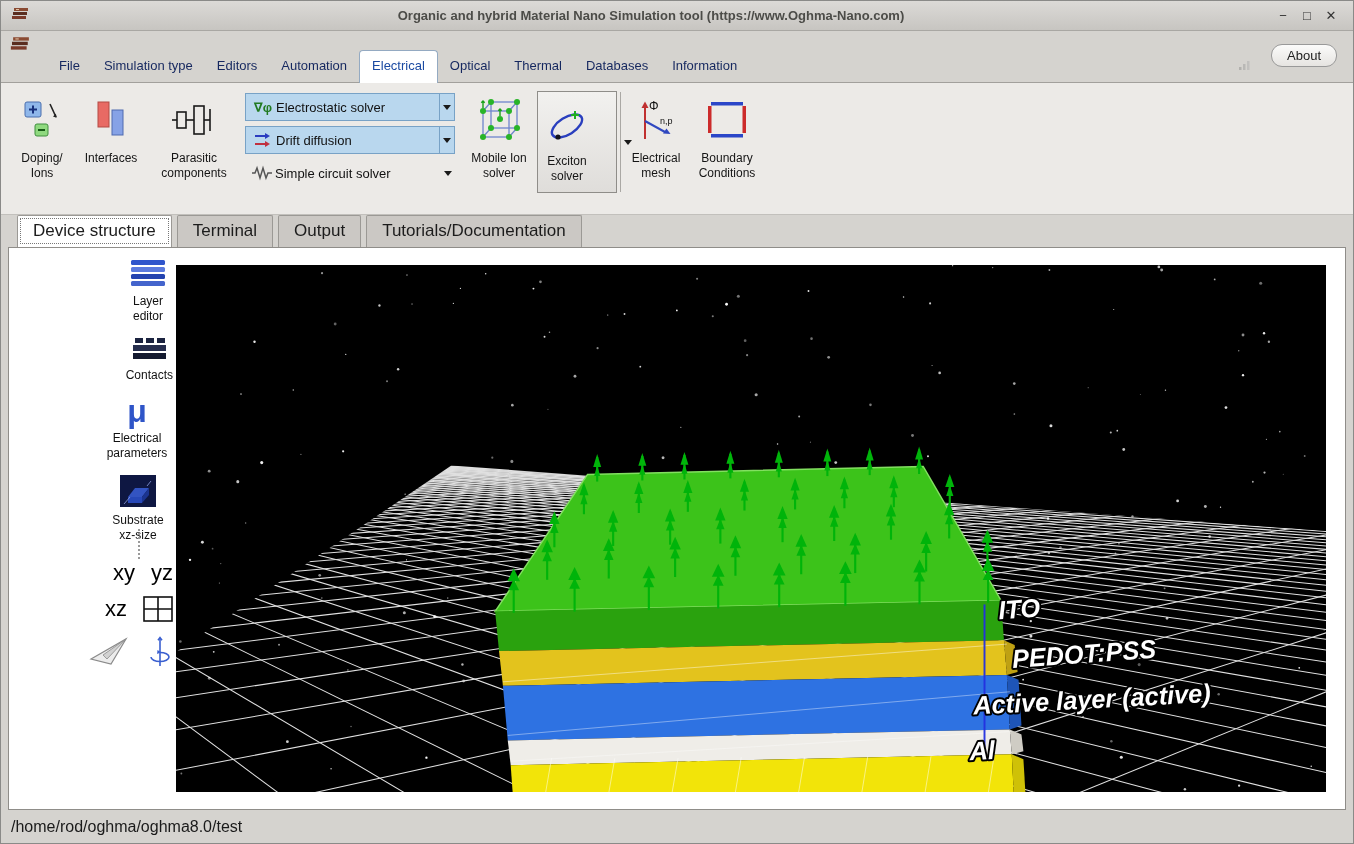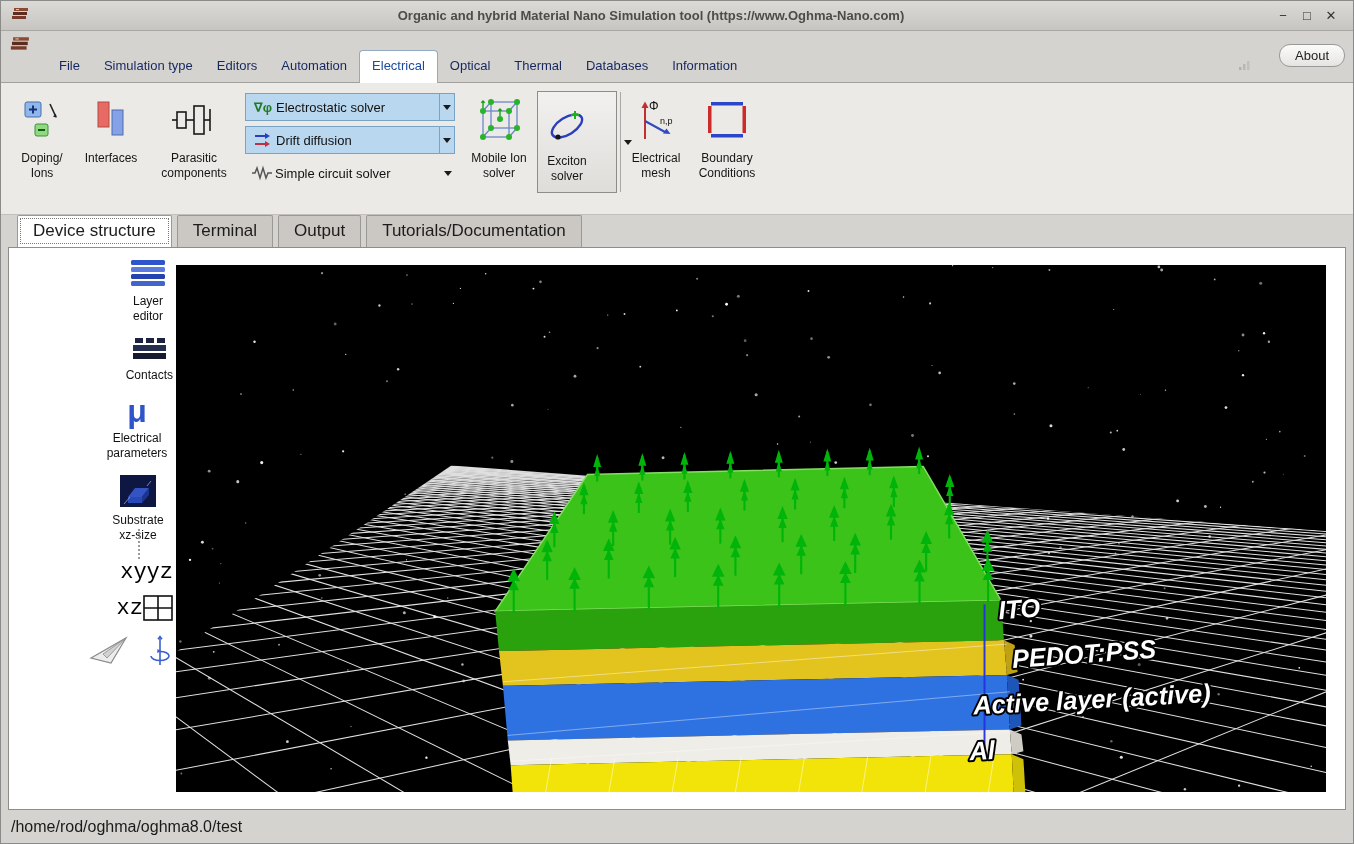--- a/index.html
+++ b/index.html
@@ -6,21 +6,21 @@
 html,body{width:1354px;height:844px;}
 body{font-family:"Liberation Sans","DejaVu Sans",sans-serif;background:#d5d3cf;overflow:hidden;}
 .window{width:1354px;height:844px;display:flex;flex-direction:column;border:1px solid #8a8a88;background:#d5d3cf;}
 .titlebar{flex:0 0 30px;display:flex;align-items:center;padding:0 10px;background:linear-gradient(#dcdad7,#c7c5c1);border-bottom:1px solid #a9a7a3;}
 .tb-title{flex:1;text-align:center;font-size:13px;font-weight:bold;color:#4c4c48;}
 .tb-btn{width:24px;text-align:center;font-size:13px;color:#333;}
 .menubar{flex:0 0 52px;position:relative;border-bottom:1px solid #a2a09c;padding:0 14px 0 46px;display:flex;align-items:flex-end;}
 .mb-logo{position:absolute;left:8px;top:4px;}
 .mtab{padding:7px 12px 9px;font-size:13px;color:#15275f;}
 .mtab.active{background:#fff;border:1px solid #94aac2;border-bottom:none;border-radius:4px 4px 0 0;color:#1b4aa2;position:relative;top:1px;padding-bottom:10px;}
-.about-btn{position:absolute;right:8px;top:13px;padding:3px 15px;font-size:13px;color:#222;background:linear-gradient(#fbfbfa,#e6e4e1);border:1px solid #999;border-radius:11px;}
+.about-btn{position:absolute;right:16px;top:13px;padding:3px 15px;font-size:13px;color:#222;background:linear-gradient(#fbfbfa,#e6e4e1);border:1px solid #999;border-radius:11px;}
 .mini-sig{position:absolute;right:102px;bottom:8px;opacity:.45;}
 .ribbon{flex:0 0 132px;background:#eceae7;border-bottom:1px solid #c2c0bc;display:flex;align-items:flex-start;padding:6px 4px 0 12px;}
 .rb-item{display:flex;flex-direction:column;align-items:center;text-align:center;padding:2px 3px;margin-right:2px;}
 .rb-ic{height:58px;display:flex;align-items:center;justify-content:center;}
 .rb-lbl{font-size:12px;color:#151515;line-height:1.25;margin-top:2px;}
 .solver-col{width:210px;margin:4px 10px 0 6px;display:flex;flex-direction:column;gap:5px;}
 .solver-row{height:28px;display:flex;align-items:center;font-size:13px;color:#111;padding-left:4px;}
 .solver-row.hl{background:var(--highlight_blue,#b9d7ee);border:1px solid #78a2c6;}
 .row-ic{width:26px;display:flex;justify-content:center;align-items:center;font-size:13px;font-weight:bold;color:#217a21;}
 .row-lbl{flex:1;}
@@ -33,21 +33,21 @@
 .exc-lbl{font-size:12px;color:#151515;text-align:center;line-height:1.25;margin-top:0;width:58px;}
 .doc-tabs{flex:0 0 31px;display:flex;align-items:flex-end;padding-left:16px;gap:5px;}
 .dtab{padding:5px 15px 6px;font-size:17px;color:#1c1c1c;background:#cbc8c4;border:1px solid #9b9995;border-bottom:none;border-radius:2px 2px 0 0;}
 .dtab.active{background:#fff;outline:1px dotted #777;outline-offset:-4px;}
 .panel{flex:1;margin:0 7px;background:#fff;border:1px solid #8f8d89;display:flex;position:relative;}
 .sidebar{flex:0 0 128px;display:flex;flex-direction:column;align-items:flex-end;padding-top:10px;overflow:hidden;margin-left:36px;}
 .sb-item{display:flex;flex-direction:column;align-items:center;margin-bottom:12px;}
 .sb-ic{display:flex;align-items:center;justify-content:center;}
 .sb-lbl{font-size:12px;color:#111;text-align:center;line-height:1.25;margin-top:4px;max-width:92px;}
 .mu{font-size:32px;color:#2f55c8;font-weight:bold;line-height:1;}
-.view-row{display:flex;align-items:center;margin:5px 0;font-family:Liberation Mono, monospace;}
+.view-row{display:flex;align-items:center;gap:16px;margin:5px 0;}
 .view-btn{font-size:22px;color:#000;}
 .tool-row{display:flex;align-items:center;gap:18px;margin-top:8px;}
 .splitter{position:absolute;left:129px;top:50%;height:30px;border-left:2px dotted #9a9a9a;}
 .viewport{flex:1;margin:17px 19px 17px 3px;background:#000;position:relative;}
 .viewport svg{position:absolute;inset:0;width:100%;height:100%;}
 .statusbar{flex:0 0 33px;display:flex;align-items:center;padding-left:10px;font-size:16px;color:#1a1a1a;}
 .lbl3d text{font-family:"Liberation Sans","DejaVu Sans",sans-serif;font-style:italic;font-weight:bold;font-size:26px;fill:#fff;stroke:#000;stroke-width:4px;paint-order:stroke;stroke-linejoin:round;}
 #grid{stroke:#fff;stroke-width:1.05;opacity:.88;}
 </style>
 </head>

